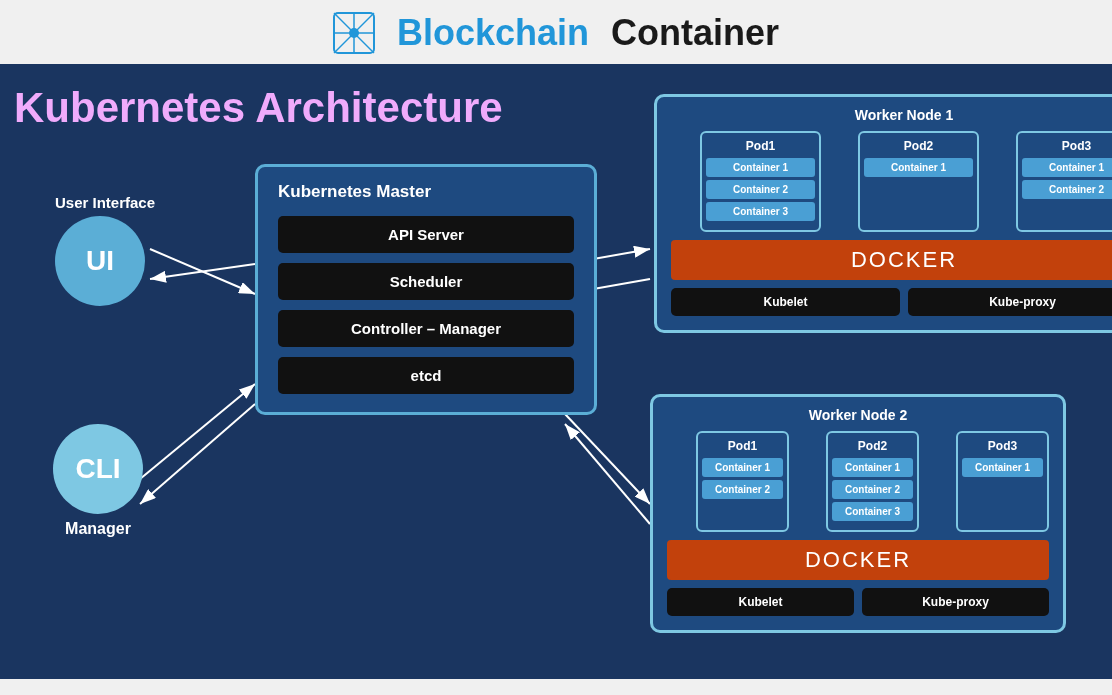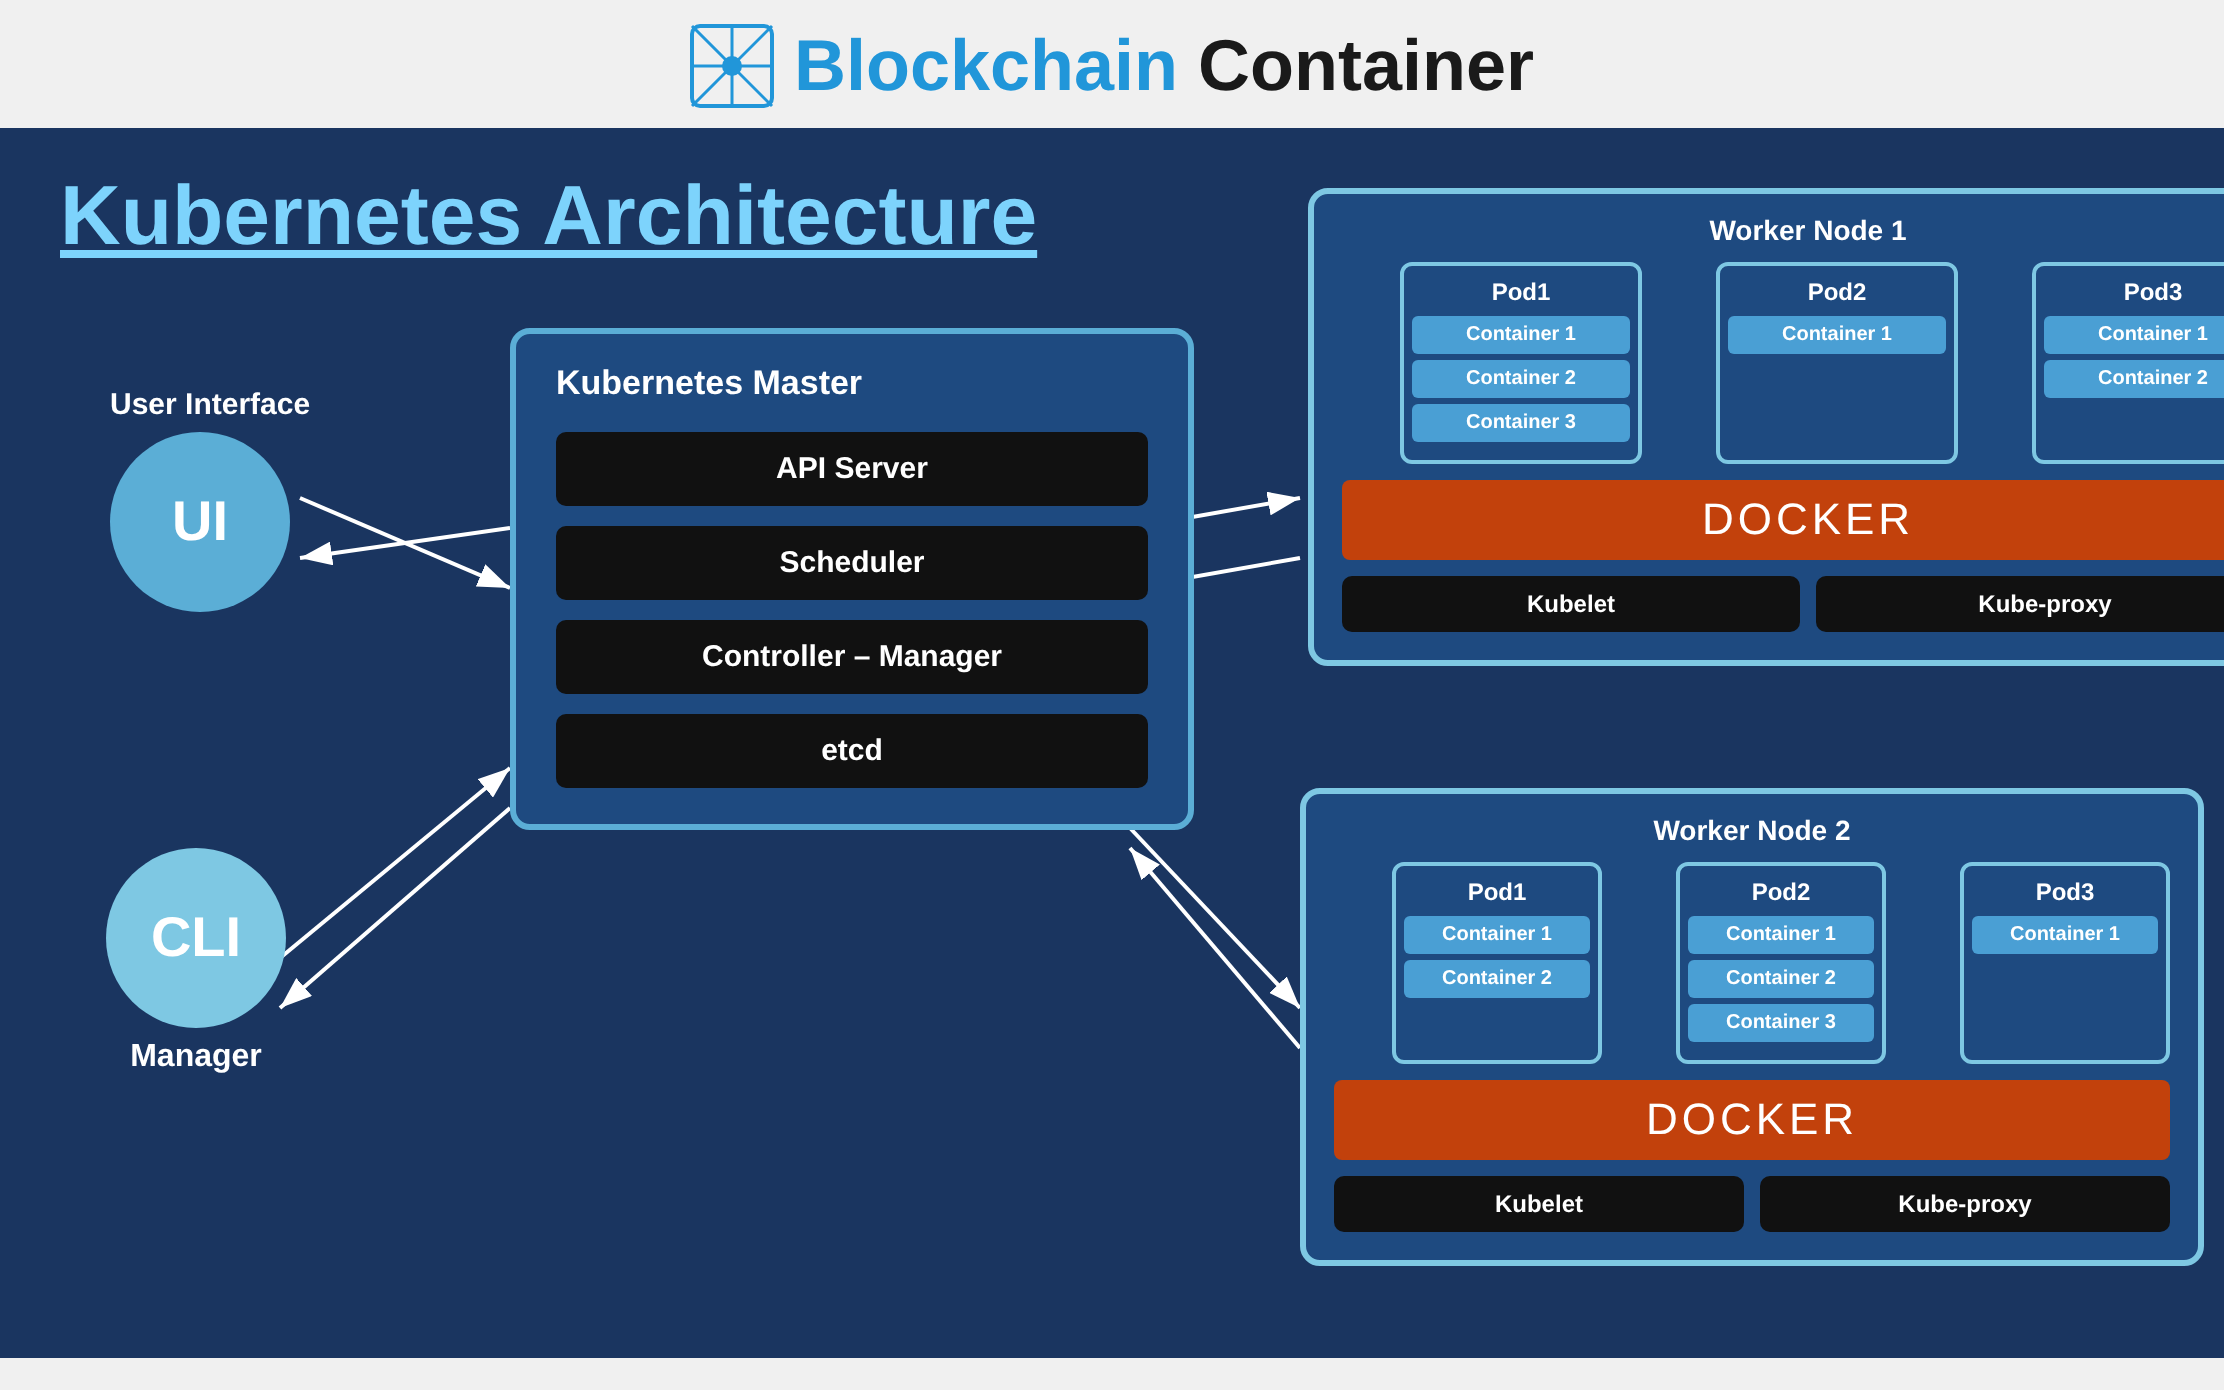--- a/index.html
+++ b/index.html
@@ -12,21 +12,21 @@
     }
 
     
     #header {
       background: #f0f0f0;
       text-align: center;
       padding: 12px 0 10px;
       display: flex;
       align-items: center;
       justify-content: center;
-      gap: 10px;
+      gap: 22px;
     }
     #header .logo-icon {
       width: 42px;
       height: 42px;
     }
     #header .brand-blue {
       color: #2196d9;
       font-size: 36px;
       font-weight: 900;
     }
@@ -41,27 +41,26 @@
       background: #1a3560;
       margin: 0;
       width: 1112px;
       height: 615px;
       position: relative;
       padding: 20px 30px;
     }
 
     
     #page-title {
-      color: #7dd3fc;
+      color: #f0abfc;
       font-size: 42px;
       font-weight: 700;
       position: absolute;
-      left: 30px;
+      left: 14px;
       top: 20px;
-      text-decoration: underline;
     }
 
     
     .circle-ui {
       position: absolute;
       left: 55px;
       top: 130px;
       text-align: center;
     }
     .circle-label-top {
@@ -138,21 +137,21 @@
       padding: 10px 14px 14px;
     }
     .worker-node-1 {
       left: 654px;
       top: 30px;
       width: 500px;
     }
     .worker-node-2 {
       left: 650px;
       top: 330px;
-      width: 452px;
+      width: 416px;
     }
     .worker-node-title {
       color: white;
       font-weight: 800;
       font-size: 14px;
       text-align: center;
       margin-bottom: 8px;
     }
 
     

